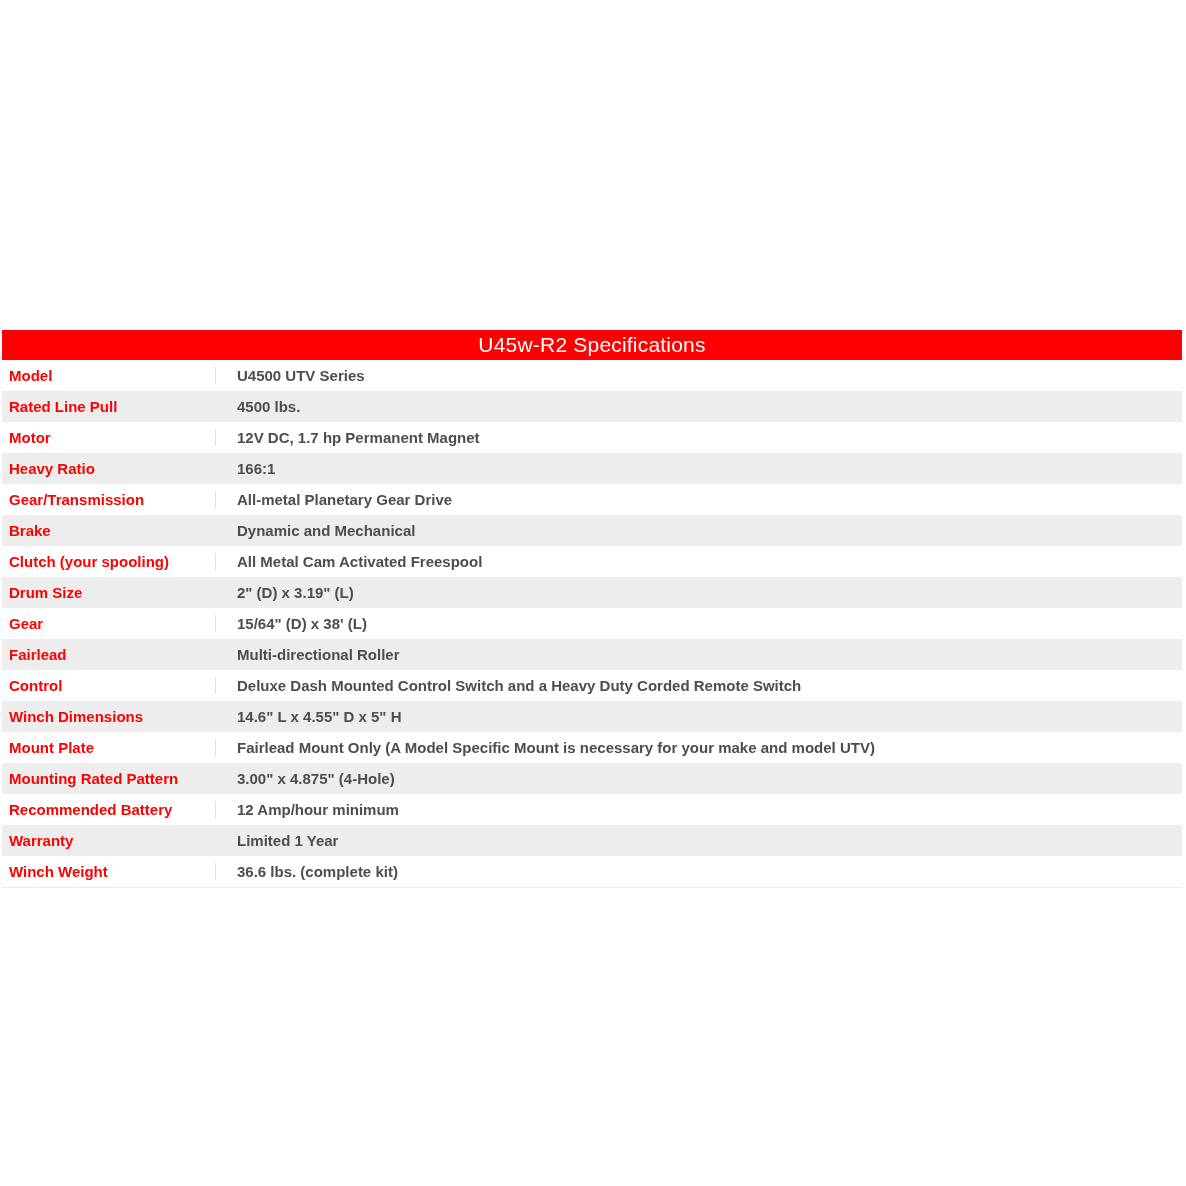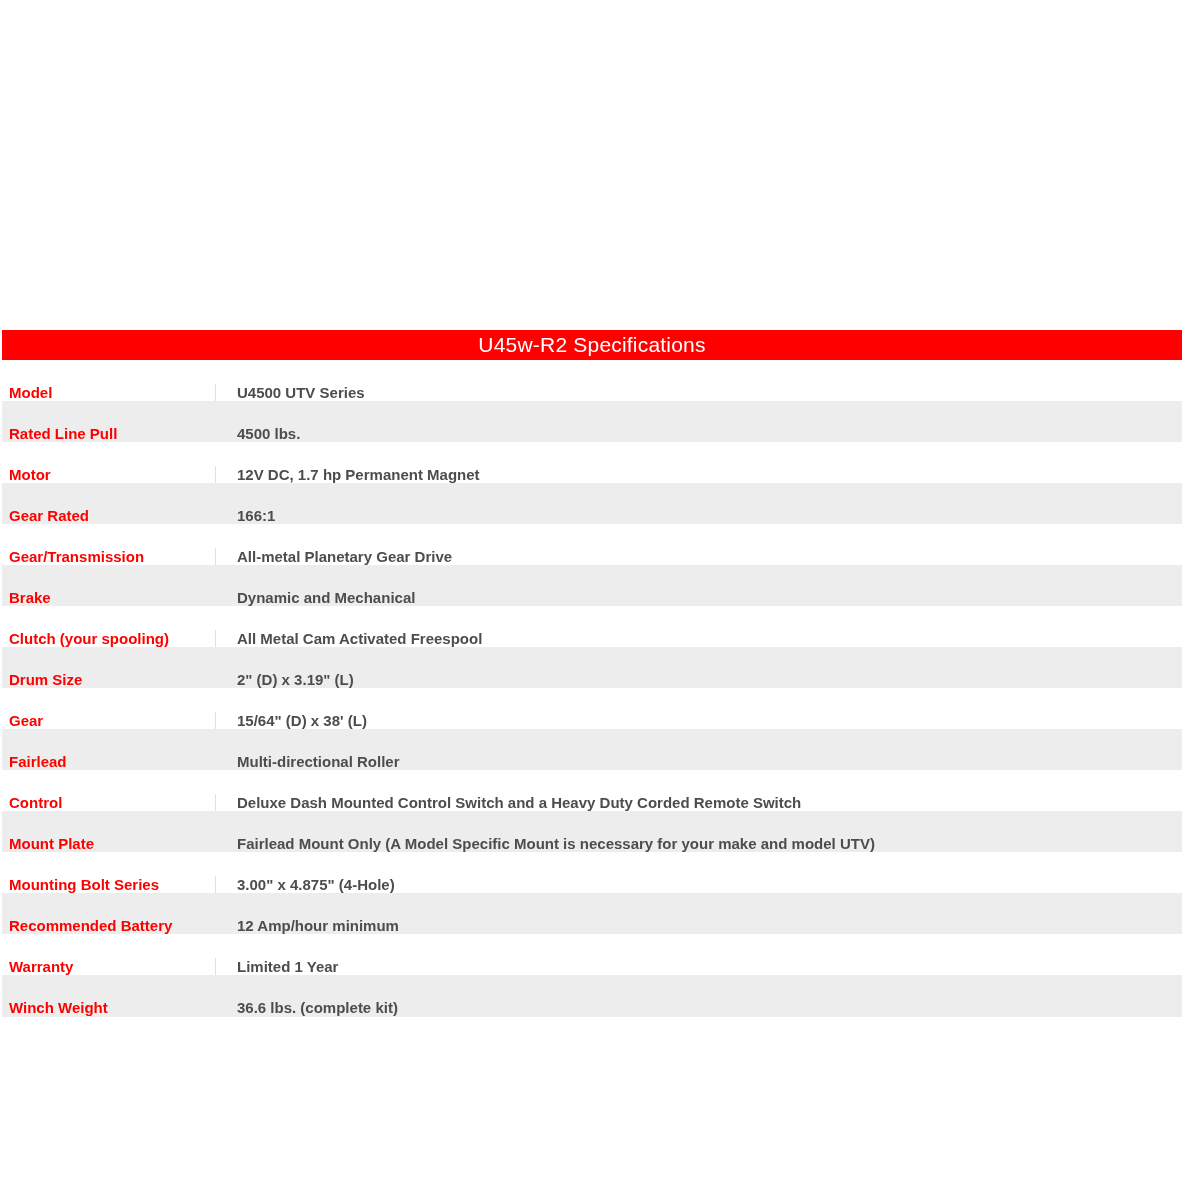--- a/index.html
+++ b/index.html
@@ -29,22 +29,22 @@
     display: flex;
     align-items: center;
     justify-content: center;
     letter-spacing: 0.2px;
   }
   .spec-body {
     border-bottom: 1px solid #ededed;
   }
   .spec-row {
     display: flex;
-    height: 41px;
-    align-items: flex-end;
+    height: 31px;
+    align-items: center;
     font-weight: bold;
     font-size: 15px;
   }
   .spec-row:nth-child(even) {
     background: var(--row-alt-bg, #ededed);
   }
   .cell-label {
     flex: 0 0 213px;
     width: 213px;
     box-sizing: border-box;
@@ -85,21 +85,21 @@
     <div class="cell-label">Rated Line Pull</div>
     <div class="cell-value">4500 lbs.</div>
   </div>
 
   <div class="spec-row">
     <div class="cell-label">Motor</div>
     <div class="cell-value">12V DC, 1.7 hp Permanent Magnet</div>
   </div>
 
   <div class="spec-row">
-    <div class="cell-label">Gear Rated</div>
+    <div class="cell-label">Heavy Ratio</div>
     <div class="cell-value">166:1</div>
   </div>
 
   <div class="spec-row">
     <div class="cell-label">Gear/Transmission</div>
     <div class="cell-value">All-metal Planetary Gear Drive</div>
   </div>
 
   <div class="spec-row">
     <div class="cell-label">Brake</div>
@@ -124,28 +124,32 @@
   <div class="spec-row">
     <div class="cell-label">Fairlead</div>
     <div class="cell-value">Multi-directional Roller</div>
   </div>
 
   <div class="spec-row">
     <div class="cell-label">Control</div>
     <div class="cell-value">Deluxe Dash Mounted Control Switch and a Heavy Duty Corded Remote Switch</div>
   </div>
 
+  <div class="spec-row">
+    <div class="cell-label">Winch Dimensions</div>
+    <div class="cell-value">14.6" L x 4.55" D x 5" H</div>
+  </div>
 
   <div class="spec-row">
     <div class="cell-label">Mount Plate</div>
     <div class="cell-value">Fairlead Mount Only (A Model Specific Mount is necessary for your make and model UTV)</div>
   </div>
 
   <div class="spec-row">
-    <div class="cell-label">Mounting Bolt Series</div>
+    <div class="cell-label">Mounting Rated Pattern</div>
     <div class="cell-value">3.00" x 4.875" (4-Hole)</div>
   </div>
 
   <div class="spec-row">
     <div class="cell-label">Recommended Battery</div>
     <div class="cell-value">12 Amp/hour minimum</div>
   </div>
 
   <div class="spec-row">
     <div class="cell-label">Warranty</div>

